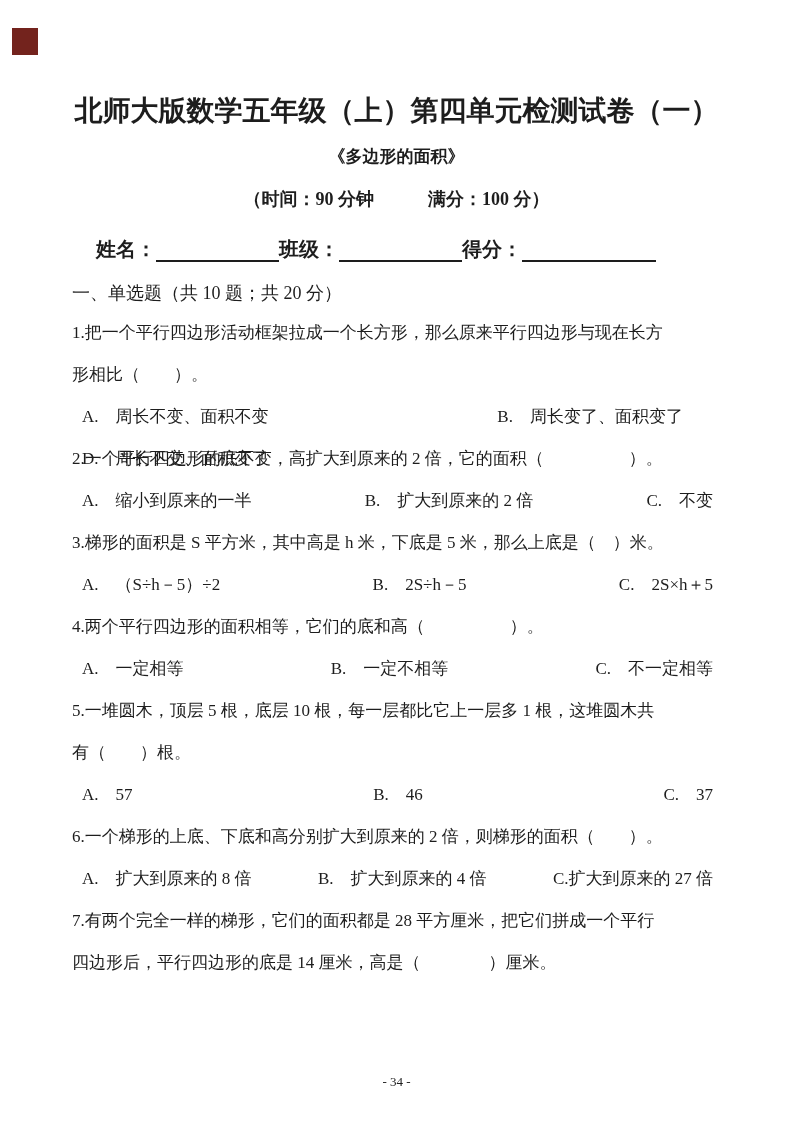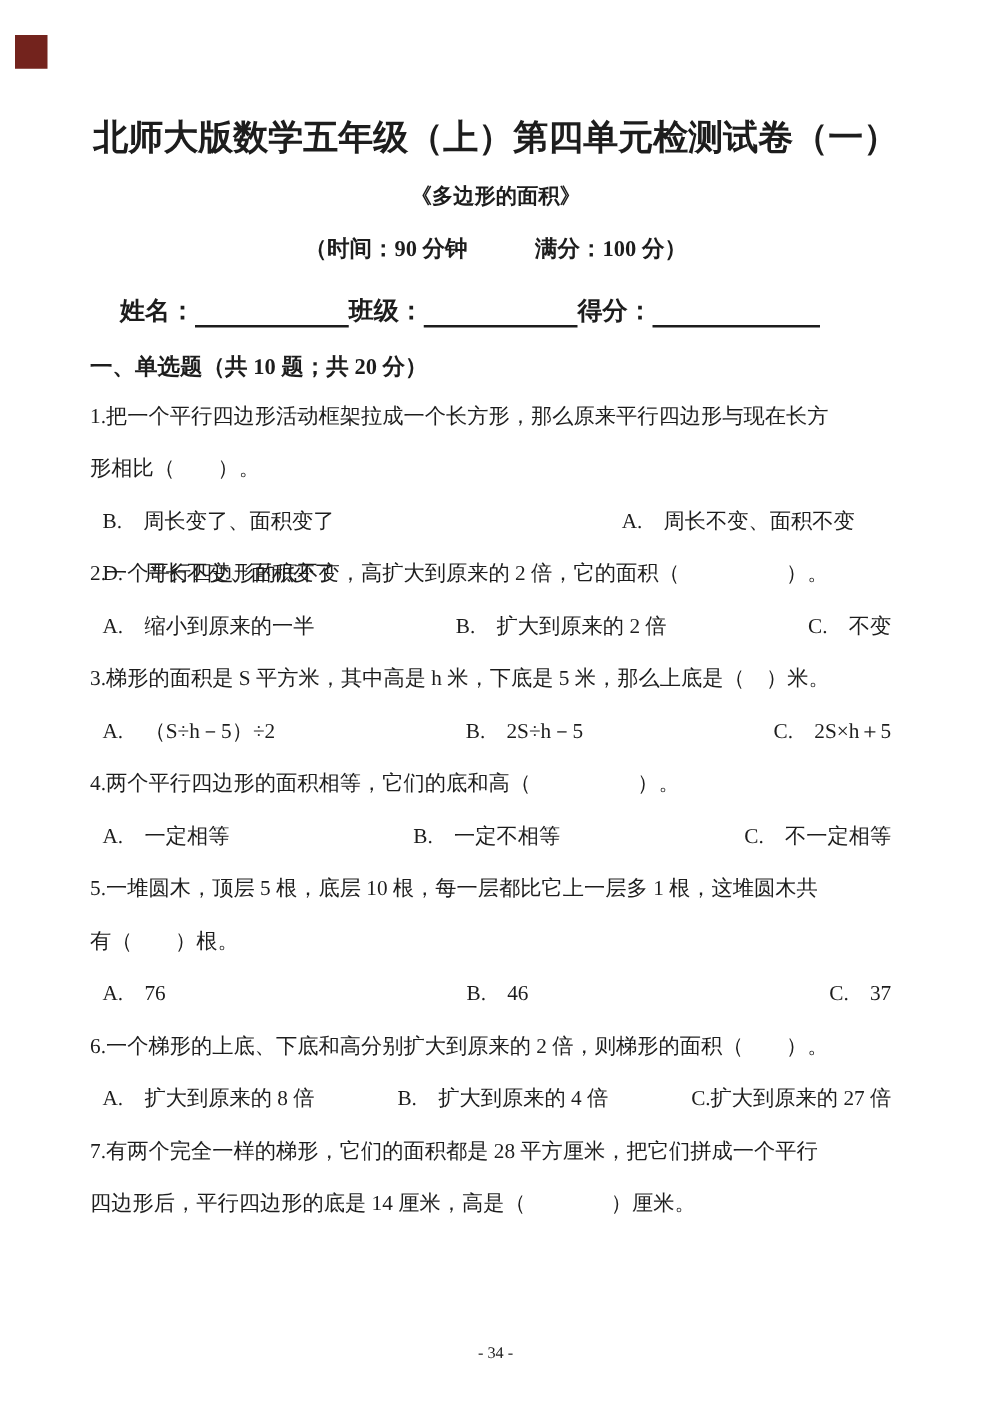--- a/index.html
+++ b/index.html
@@ -10,21 +10,21 @@
   }
   .corner-mark{position:absolute;left:12px;top:28px;width:26px;height:27px;background:#73231d;}
   .content{padding:0 72px;}
   .title{padding-top:92px;text-align:center;font-size:28px;font-weight:bold;line-height:38px;white-space:nowrap;}
   .subtitle{text-align:center;font-size:17px;font-weight:bold;margin-top:14px;line-height:26px;}
   .meta{text-align:center;font-size:18px;font-weight:bold;margin-top:16px;line-height:26px;white-space:nowrap;}
   .info-row{margin-top:20px;margin-left:24px;font-size:20px;font-weight:bold;height:30px;display:flex;align-items:flex-end;white-space:nowrap;}
   .info-row .lbl{line-height:26px;}
   .blank{display:inline-block;width:123px;height:22px;border-bottom:2px solid #1d1d1d;}
   .blank.last{width:134px;}
-  .section-heading{font-size:18px;font-weight:bold;margin-top:18px;line-height:26px;height:26px;white-space:nowrap;}
+  .section-heading{font-size:18px;font-weight:normal;margin-top:18px;line-height:26px;height:26px;white-space:nowrap;}
   .questions{margin-top:6px;}
   .qline{font-size:17px;line-height:42px;height:42px;white-space:nowrap;}
   .opt-row{font-size:17px;line-height:42px;height:42px;padding-left:10px;padding-right:8px;white-space:nowrap;}
   .opt-grid2{display:grid;grid-template-columns:65% 35%;padding-right:0;}
   .opt-flex{display:flex;justify-content:space-between;}
   .page-footer{position:absolute;top:1036px;left:0;width:100%;text-align:center;font-size:13px;line-height:18px;margin-top:37px;}
 </style>
 </head>
 <body>
 
@@ -46,22 +46,22 @@
   </div>
 
   <div class="section-heading">一、单选题（共 10 题；共 20 分）</div>
 
   <div class="questions">
 
     <div>
       <div class="qline">1.把一个平行四边形活动框架拉成一个长方形，那么原来平行四边形与现在长方</div>
       <div class="qline">形相比（　　）。</div>
       <div class="opt-row opt-grid2">
+        <span>A.　周长不变、面积不变</span>
         <span>B.　周长变了、面积变了</span>
-        <span>A.　周长不变、面积不变</span>
         <span>D.　周长不变、面积变了</span>
       </div>
     </div>
 
     <div>
       <div class="qline">2.一个平行四边形的底不变，高扩大到原来的 2 倍，它的面积（　　　　　）。</div>
       <div class="opt-row opt-flex">
         <span>A.　缩小到原来的一半</span>
         <span>B.　扩大到原来的 2 倍</span>
         <span>C.　不变</span>
@@ -83,21 +83,21 @@
         <span>A.　一定相等</span>
         <span>B.　一定不相等</span>
         <span>C.　不一定相等</span>
       </div>
     </div>
 
     <div>
       <div class="qline">5.一堆圆木，顶层 5 根，底层 10 根，每一层都比它上一层多 1 根，这堆圆木共</div>
       <div class="qline">有（　　）根。</div>
       <div class="opt-row opt-flex">
-        <span>A.　76</span>
+        <span>A.　57</span>
         <span>B.　46</span>
         <span>C.　37</span>
       </div>
     </div>
 
     <div>
       <div class="qline">6.一个梯形的上底、下底和高分别扩大到原来的 2 倍，则梯形的面积（　　）。</div>
       <div class="opt-row opt-flex">
         <span>A.　扩大到原来的 8 倍</span>
         <span>B.　扩大到原来的 4 倍</span>

